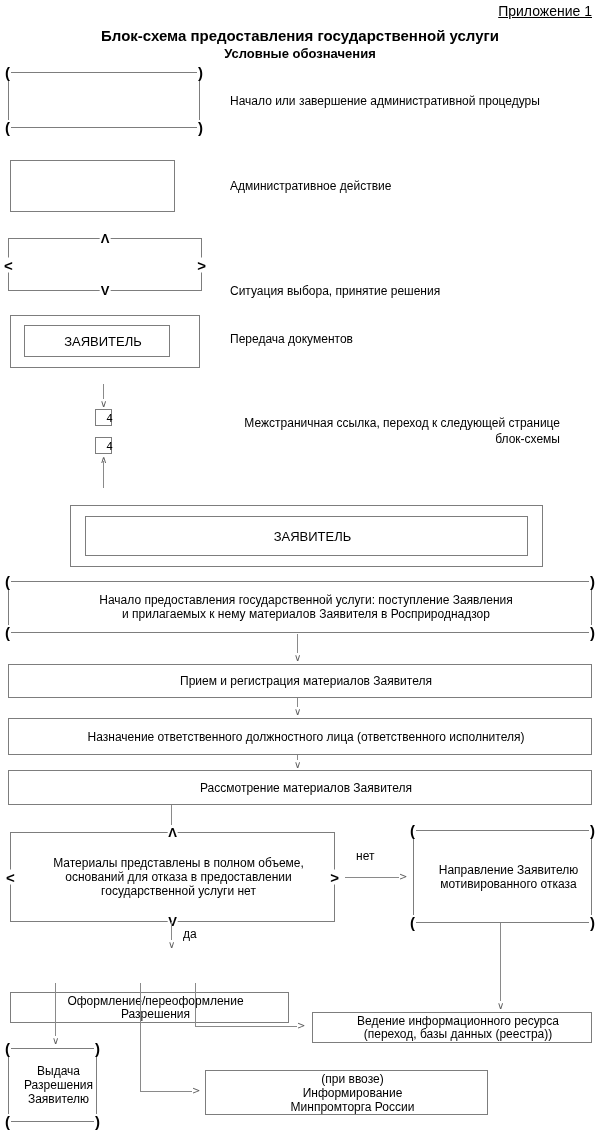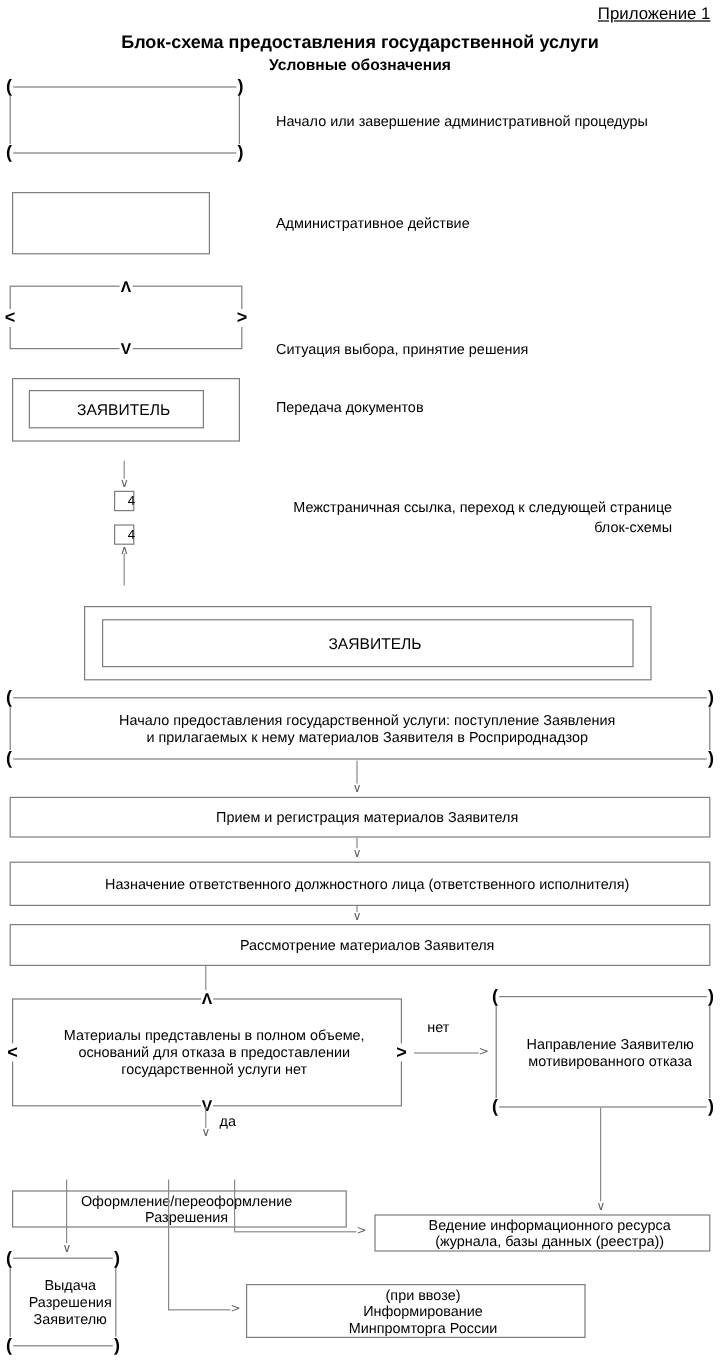--- a/index.html
+++ b/index.html
@@ -162,21 +162,21 @@
   <div class="hline" style="left:195px;top:1026px;width:108px;"></div>
   <span class="ah" style="left:297px;top:1021px;">&gt;</span>
 
   <div class="vline" style="left:140px;top:983px;height:109px;"></div>
   <div class="hline" style="left:140px;top:1091px;width:58px;"></div>
   <span class="ah" style="left:192px;top:1086px;">&gt;</span>
 
   <div class="rect ctr t12 lh13" style="left:312px;top:1012px;width:280px;height:31px;">
     <div>
       <span>Ведение информационного ресурса</span><br>
-      <span>(журнала, базы данных (реестра))</span>
+      <span>(переход, базы данных (реестра))</span>
     </div>
   </div>
 
   <div class="rect ctr t12" style="left:8px;top:1048px;width:89px;height:74px;">
     <span class="g tl">(</span>
     <span class="g tr">)</span>
     <span class="g bl">(</span>
     <span class="g br">)</span>
     <div>
       <span>Выдача</span><br>

